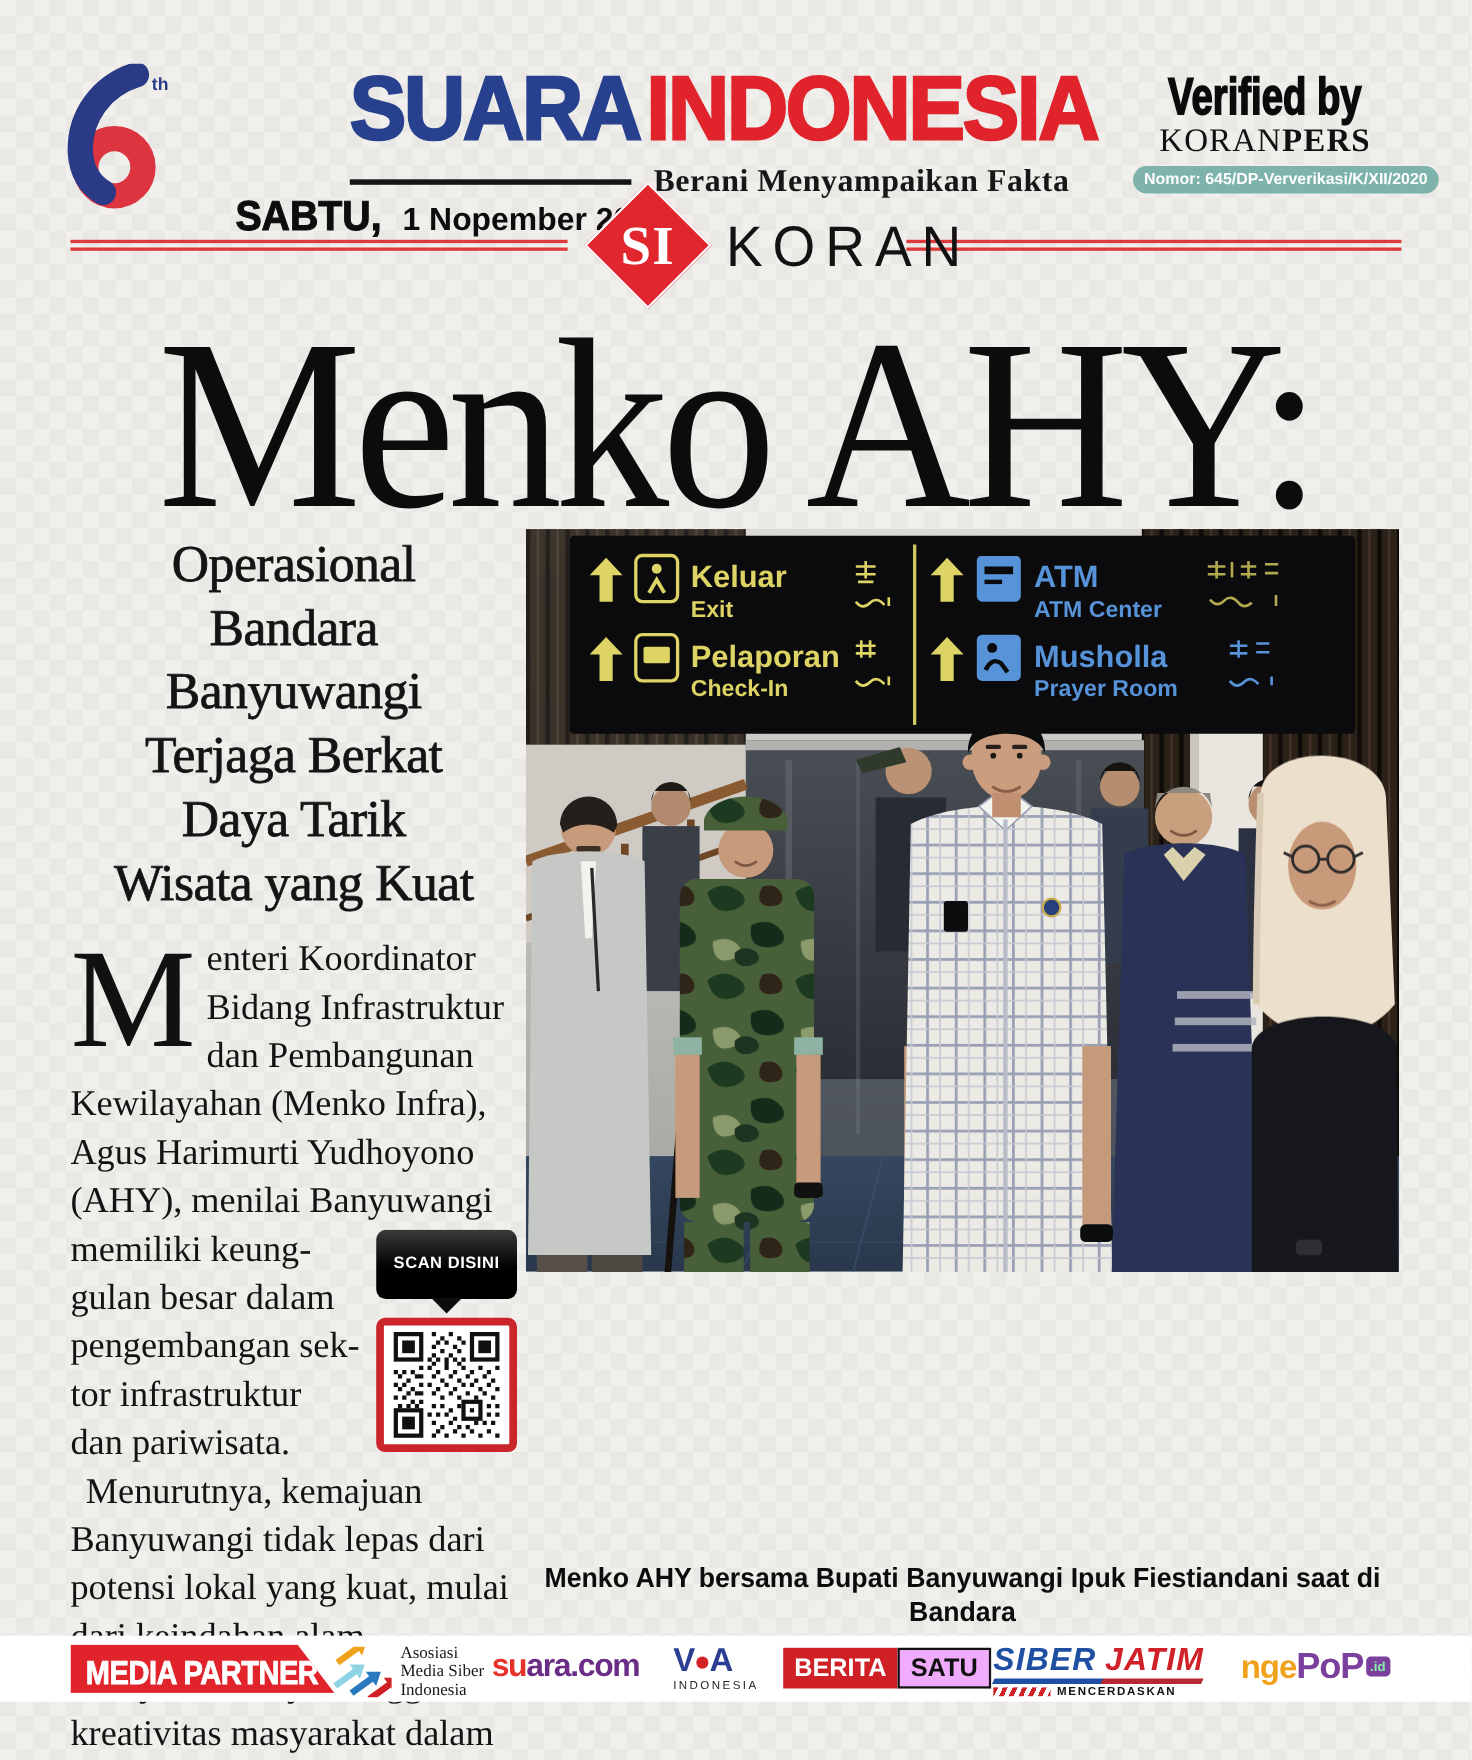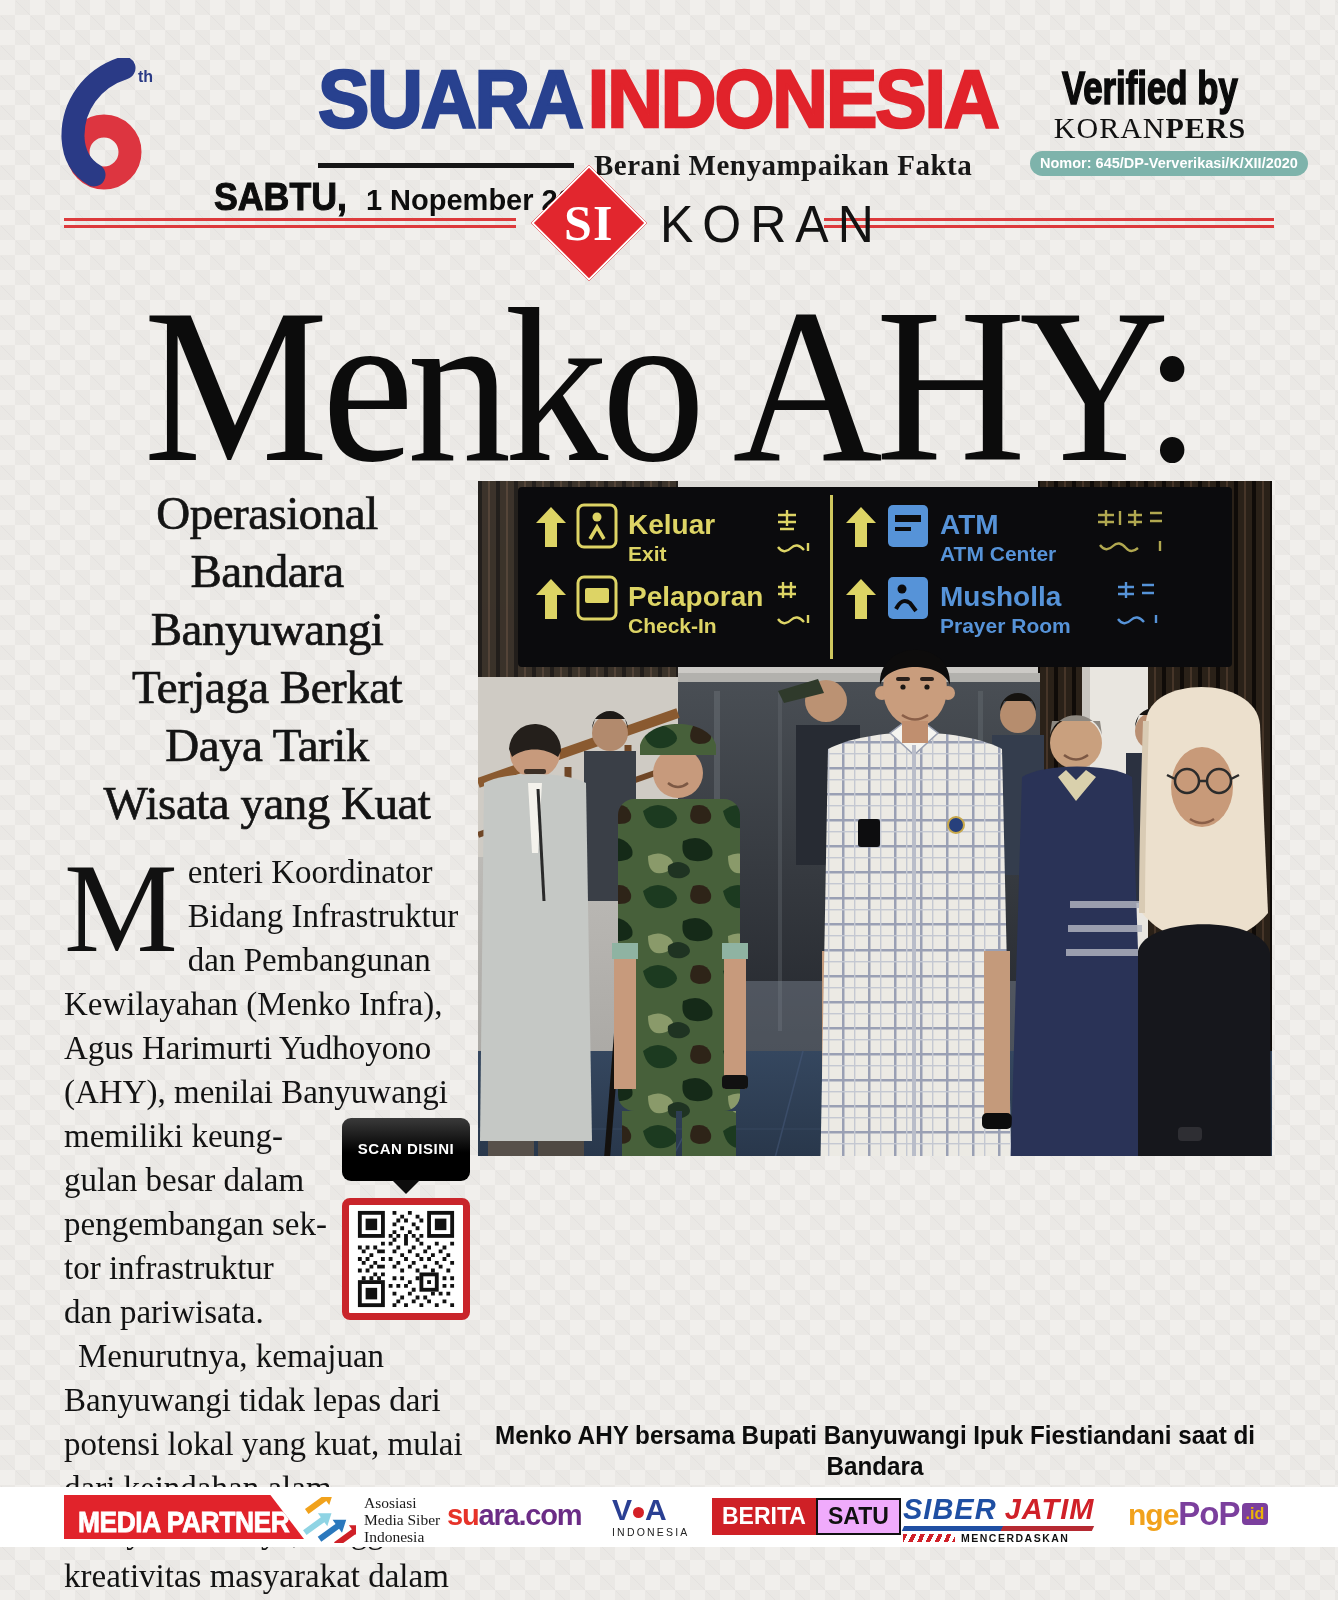--- a/index.html
+++ b/index.html
@@ -94,21 +94,21 @@
   .siber-row{font-style:italic;font-weight:bold;font-size:29px;line-height:29px;white-space:nowrap;}
   .siber-row .s1{color:#1f4fa3;letter-spacing:1px;}
   .siber-row .s2{color:#d02028;letter-spacing:1px;margin-left:8px;}
   .siber-bar{height:5px;background:linear-gradient(90deg,#1f4fa3 0 52%,#b52a32 52%);transform:skewX(-25deg);margin-top:2px;width:190px;}
   .siber-sub{display:flex;align-items:center;gap:6px;margin-top:1px;}
   .siber-hatch{width:52px;height:8px;background:repeating-linear-gradient(115deg,#d02028 0 4px,transparent 4px 8px);}
   .siber-sub span{font-size:10.5px;font-weight:bold;letter-spacing:1.5px;color:#111;}
   .ngepop{position:absolute;left:1128px;top:8px;font-weight:bold;white-space:nowrap;}
   .ngepop .n1{font-size:30px;color:#f1a21c;letter-spacing:-1px;}
   .ngepop .n2{font-size:33px;color:#7b3f9d;letter-spacing:-1px;}
-  .ngepop .n3{display:inline-block;background:#7b3f9d;color:#eab308;font-size:16px;padding:2px 4px;border-radius:4px;
+  .ngepop .n3{display:inline-block;background:#7b3f9d;color:#86efac;font-size:12px;padding:2px 4px;border-radius:4px;
               vertical-align:6px;margin-left:2px;}
 </style>
 </head>
 <body>
 
 <div class="page">
 
   <div class="anniv">
     <svg width="104" height="132" viewBox="0 0 104 132">
       <circle cx="48" cy="94" r="26" fill="none" stroke="#dd3540" stroke-width="23"></circle>

